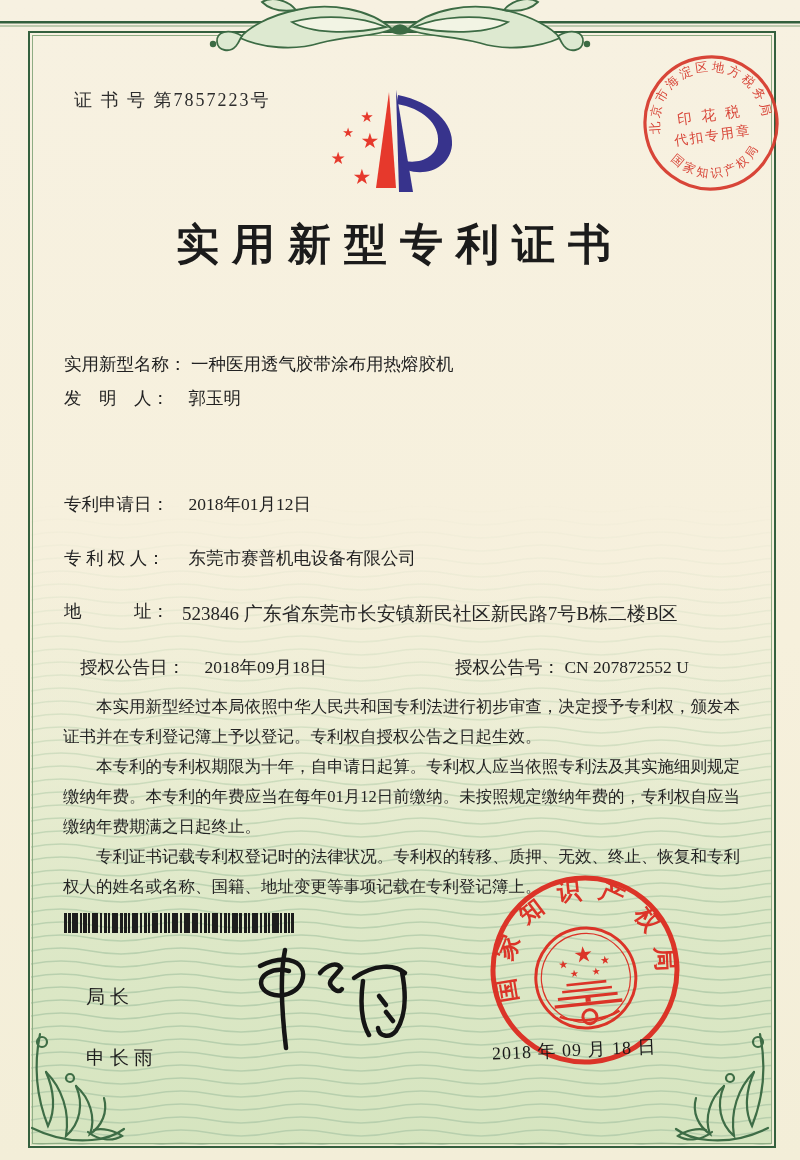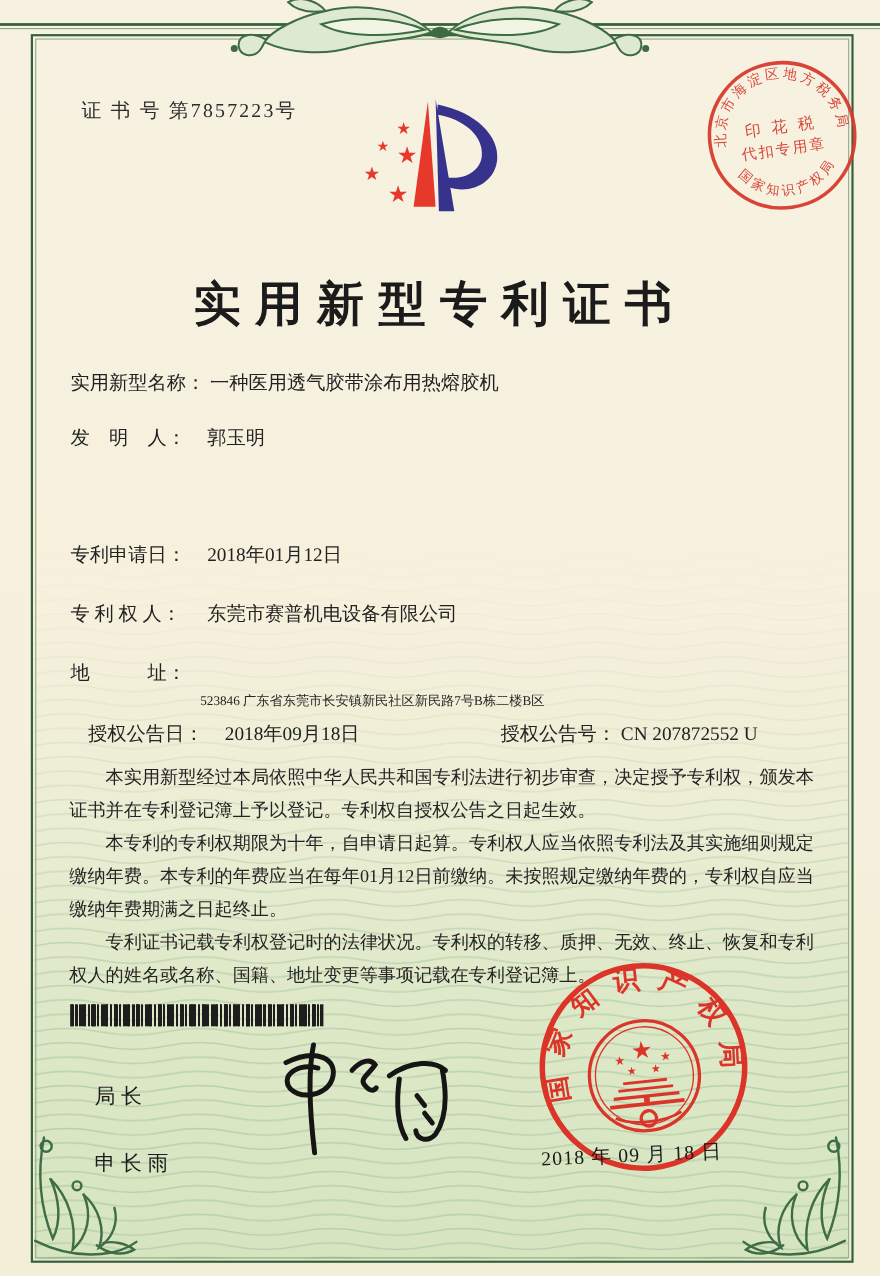--- a/index.html
+++ b/index.html
@@ -23,25 +23,25 @@
     mask-image:linear-gradient(180deg, rgba(0,0,0,0) 0%, rgba(0,0,0,0) 42%, rgba(0,0,0,.3) 58%, rgba(0,0,0,.8) 74%, #000 86%);
   }
   
   .frame{left:28px; top:31px; width:744px; height:1113px; border:2.5px solid #34603e;}
   .frame-in{position:absolute; inset:2px; border:1.5px solid #8fac84;}
   .top-orn{left:0; top:0;}
   .cert-no{left:74px; top:88px; font-size:18px; letter-spacing:2px; color:#2d2d2d;}
   .logo{left:315px; top:82px;}
   .stamp{left:628px; top:40px; opacity:.93;}
   .title{left:0; top:216px; width:800px; text-align:center; font-size:43px; font-weight:700;
-         letter-spacing:13px; color:#1b1b1b; white-space:nowrap;margin-top:32px;}
+         letter-spacing:13px; color:#1b1b1b; white-space:nowrap;}
   .frow{left:64px; font-size:17.5px; color:#222; white-space:nowrap;}
   .flabel{display:inline-block; min-width:120px;}
-  .addr-val{left:100px; top:599px; width:656px; font-size:12px; line-height:29px;
-            text-indent:82px; white-space:normal;margin-top:24px;}
+  .addr-val{left:100px; top:599px; width:656px; font-size:19px; line-height:29px;
+            text-indent:82px; white-space:normal;}
   .grant-left{left:80px; top:655px;}
   .grant-right{left:455px; top:655px;}
   .bodytext{left:63px; top:692px; width:677px; font-size:16.5px; line-height:30px;
             text-align:justify; color:#242424;}
   .bodytext p{margin:0; text-indent:2em;}
   .barcode{left:64px; top:913px; width:230px; height:20px;
     background:
       repeating-linear-gradient(90deg,#1d1d1d 0 2px,rgba(0,0,0,0) 2px 4px),
       repeating-linear-gradient(90deg,#1d1d1d 0 3px,rgba(0,0,0,0) 3px 10px),
       repeating-linear-gradient(90deg,rgba(0,0,0,0) 0 6px,#1d1d1d 6px 7px,rgba(0,0,0,0) 7px 13px);
@@ -122,21 +122,21 @@
       <text font-size="12" fill="#d6392c" letter-spacing="3">
         <textPath href="#tsb" startOffset="50%" text-anchor="middle">国家知识产权局</textPath>
       </text>
       <text x="0" y="-3" font-size="14.5" fill="#d6392c" text-anchor="middle" letter-spacing="3">印 花 税</text>
       <text x="0" y="17" font-size="13.5" fill="#d6392c" text-anchor="middle" letter-spacing="2">代扣专用章</text>
     </g>
   </svg>
 
   <div class="abs title">实用新型专利证书</div>
 
-  <div class="abs frow" style="top:336px">
+  <div class="abs frow" style="top:352px">
     <span class="flabel">实用新型名称：</span>
     <span>一种医用透气胶带涂布用热熔胶机</span>
   </div>
   <div class="abs frow" style="top:386px">
     <span class="flabel">发　明　人：</span>
     <span>郭玉明</span>
   </div>
   <div class="abs frow" style="top:492px">
     <span class="flabel">专利申请日：</span>
     <span>2018年01月12日</span>

